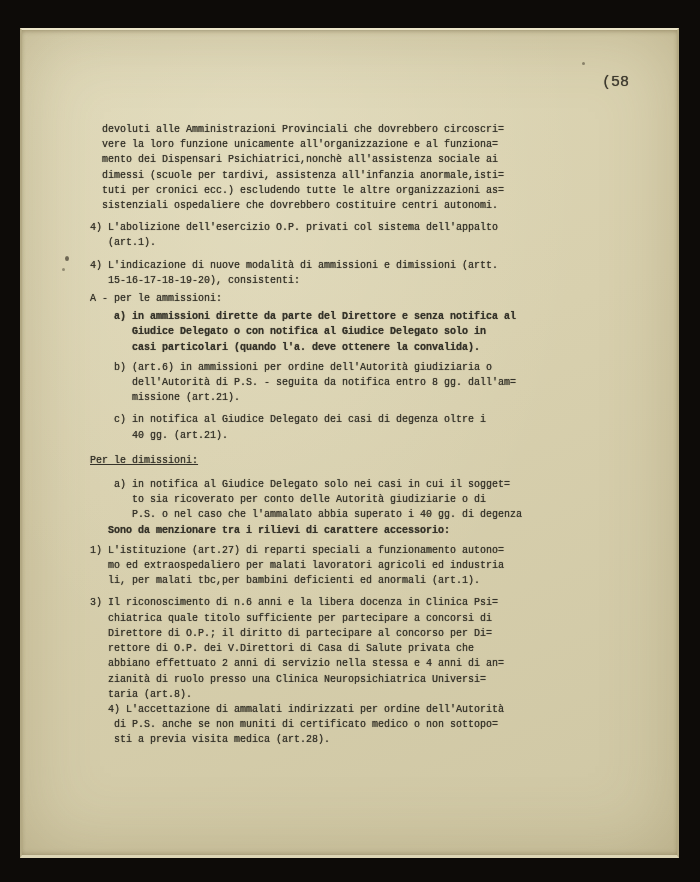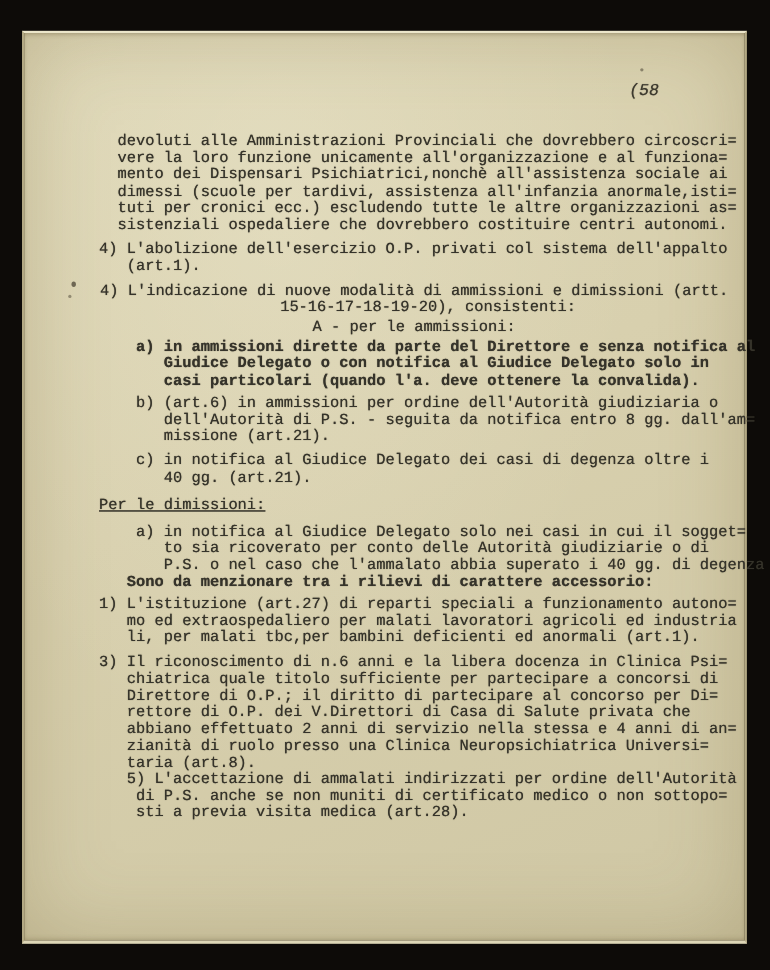--- a/index.html
+++ b/index.html
@@ -21,38 +21,37 @@
     box-shadow:
       inset 0 0 75px rgba(118,100,55,0.28),
       inset 0 3px 5px -2px rgba(95,82,48,0.45),
       inset 0 -3px 5px -2px rgba(95,82,48,0.35);
     box-sizing:border-box;
   }
   .content{
     position:relative;
     padding:92px 14px 0 68px;
     color:#35332a;
-    font-size:14px;
+    font-size:10px;
     line-height:15.2px;
     text-shadow:0 0 0.8px rgba(52,48,36,0.85);
   }
   .block{
     white-space:pre;
     margin:0 0 7px 0;
   }
-  .mb3{margin-bottom:3px;text-align:center;}
+  .mb3{margin-bottom:3px;}
   .mb5{margin-bottom:5px;font-weight:bold;}
   .mb9{margin-bottom:9px;text-decoration:underline;}
   .mb10{margin-bottom:10px;}
   .mb0{margin-bottom:0;}
   .page-number{
-    position:absolute;left:550px;top:44px;
+    position:absolute;left:580px;top:44px;
     font-size:15px;color:#3d3a2f;
     text-shadow:0 0 0.8px rgba(52,48,36,0.8);
-    font-style:italic;
   }
   .speck{
     position:absolute;border-radius:50%;
     background:#4a4334;
   }
   .speck-1{left:43px;top:226px;width:4px;height:5px;opacity:.75;}
   .speck-2{left:40px;top:238px;width:3px;height:3px;opacity:.5;}
   .speck-3{left:560px;top:32px;width:3px;height:3px;opacity:.55;}
 </style>
 </head>
@@ -93,17 +92,17 @@
     <div class="block">1) L'istituzione (art.27) di reparti speciali a funzionamento autono=
    mo ed extraospedaliero per malati lavoratori agricoli ed industria
    li, per malati tbc,per bambini deficienti ed anormali (art.1).</div>
     <div class="block mb0">3) Il riconoscimento di n.6 anni e la libera docenza in Clinica Psi=
    chiatrica quale titolo sufficiente per partecipare a concorsi di
    Direttore di O.P.; il diritto di partecipare al concorso per Di=
    rettore di O.P. dei V.Direttori di Casa di Salute privata che
    abbiano effettuato 2 anni di servizio nella stessa e 4 anni di an=
    zianità di ruolo presso una Clinica Neuropsichiatrica Universi=
    taria (art.8).</div>
-    <div class="block mb0">   5) L'accettazione di ammalati indirizzati per ordine dell'Autorità
+    <div class="block mb0">   4) L'accettazione di ammalati indirizzati per ordine dell'Autorità
     di P.S. anche se non muniti di certificato medico o non sottopo=
     sti a previa visita medica (art.28).</div>
   </div>
 </div>
 
 </body></html>

